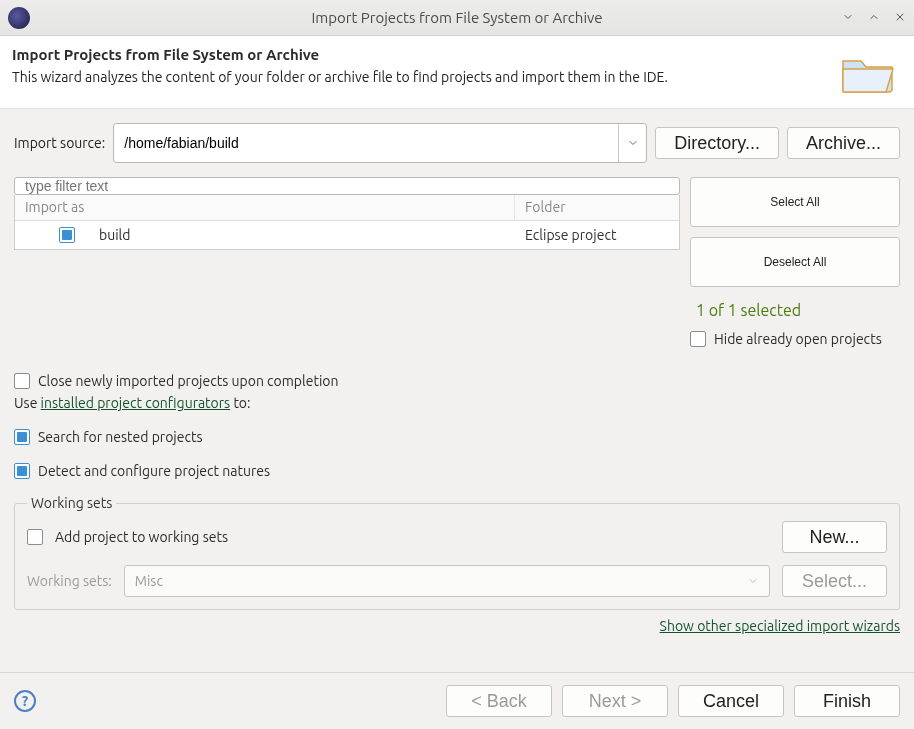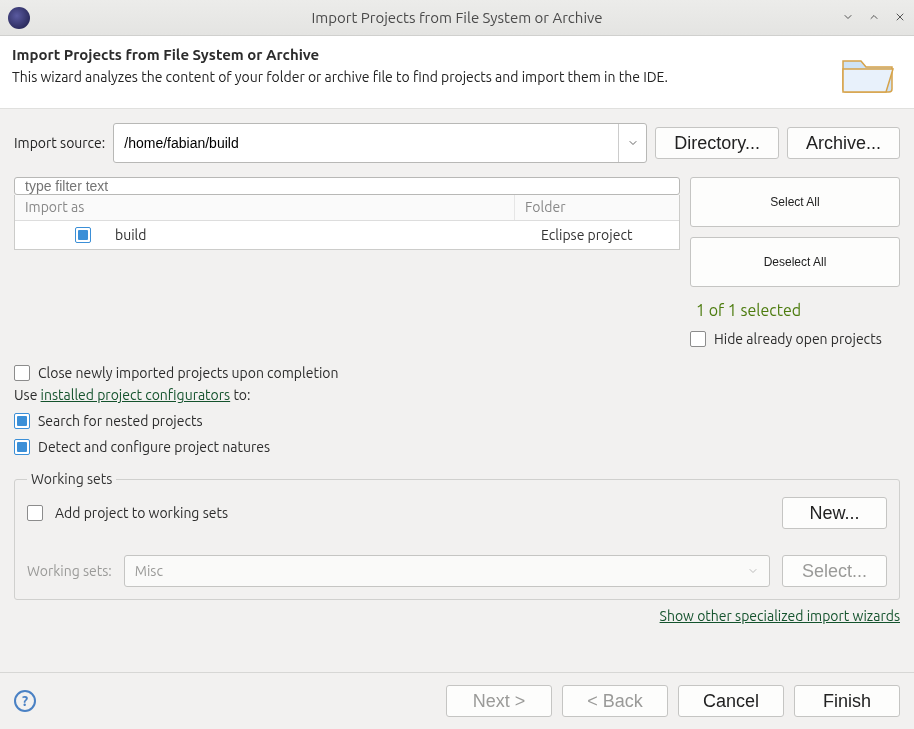--- a/index.html
+++ b/index.html
@@ -76,41 +76,41 @@
       flex: 1; border: 1px solid #ccccca; background: #fff; height: 106px;
       display: flex; flex-direction: column;
     }
     .tree-box .thead { display: flex; border-bottom: 1px solid #ddd; background: #fafafa; height: 26px; }
     .tree-box .thead .col {
       padding: 4px 10px; color: #888; font-size: 14px; border-right: 1px solid #e6e6e6;
     }
     .tree-box .thead .col:first-child { flex: 0 0 500px; }
     .tree-box .thead .col:last-child { flex: 1; border-right: none; }
     .tree-box .trow { display: flex; align-items: center; height: 28px; }
-    .tree-box .trow .cell { padding: 0 26px; display: flex; align-items: center; gap: 24px; font-size: 14px; }
+    .tree-box .trow .cell { padding: 0 10px; display: flex; align-items: center; gap: 24px; font-size: 14px; }
     .tree-box .trow .cell:first-child { flex: 0 0 500px; }
     .tree-box .trow .cell:last-child { flex: 1; color: #333; }
     .side-buttons { width: 210px; display: flex; flex-direction: column; gap: 10px; }
     button.side {
       height: 50px; background: #fdfdfc; border: 1px solid #c5c5c3; border-radius: 3px;
       font-size: 12px; color: #222; cursor: pointer;
     }
     .side-status { font-size: 16px; color: #4d7c0f; padding: 4px 4px 0 6px; }
     .check { display: inline-flex; align-items: center; justify-content: center; width: 16px; height: 16px; border: 1px solid #8c8c8c; border-radius: 2px; background: #fff; }
     .check.checked { border-color: #3b8fd7; }
     .check.checked::after { content: ""; width: 10px; height: 10px; background: #3b8fd7; border-radius: 1px; }
-    .check-row { display: flex; align-items: center; gap: 8px; font-size: 14px; margin-top: 10px; }
+    .check-row { display: flex; align-items: center; gap: 8px; font-size: 14px; margin-top: 18px; }
     .link { color: #14532d; text-decoration: underline; cursor: pointer; }
     .options { margin-top: 8px; }
     fieldset.ws {
       margin-top: 16px; border: 1px solid #d0d0ce; border-radius: 3px; padding: 10px 12px 12px 12px;
     }
     fieldset.ws legend { font-size: 14px; color: #333; padding: 0 4px; }
     .ws-row { display: flex; align-items: center; gap: 12px; }
-    .ws-row + .ws-row { margin-top: 26px; justify-content: center; }
+    .ws-row + .ws-row { margin-top: 12px; justify-content: center; }
     .ws-select {
       flex: 1; height: 32px; border: 1px solid #c5c5c3; border-radius: 3px; background: #fafaf9;
       padding: 4px 10px; color: #9a9a98; display: flex; align-items: center; justify-content: space-between;
     }
     .disabled-text { color: #9a9a98; }
     .under-link { margin-top: 8px; text-align: right; }
     .spacer { flex: 1; }
     .footer {
       border-top: 1px solid #d7d7d5; background: #f2f1f0;
       padding: 12px 14px; display: flex; align-items: center; gap: 8px;
@@ -242,18 +242,18 @@
   <div class="under-link">
     <span class="link">Show other specialized import wizards</span>
   </div>
 
   <div class="spacer"></div>
 </div>
 
 <div class="footer">
   <div class="help">?</div>
   <div class="footer-buttons">
+    <button class="std" disabled="">&lt; Back</button>
     <button class="std" disabled="">Next &gt;</button>
-    <button class="std" disabled="">&lt; Back</button>
     <button class="std">Cancel</button>
     <button class="std">Finish</button>
   </div>
 </div>
 
 </body></html>

